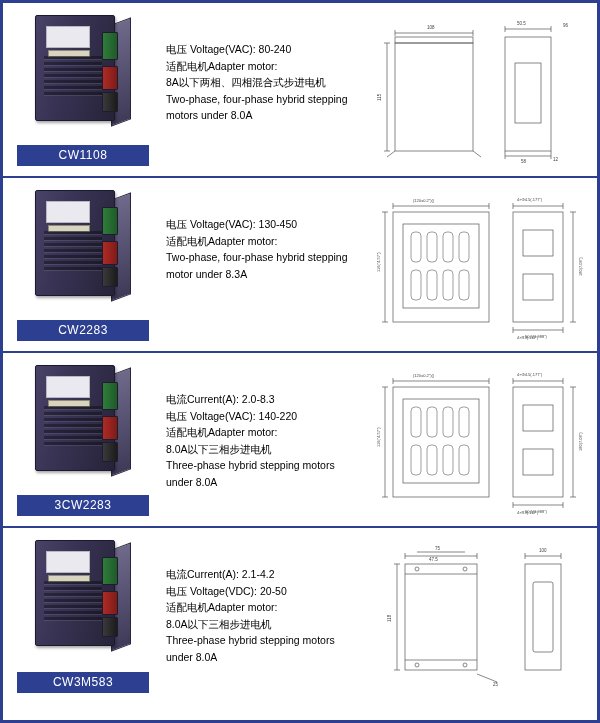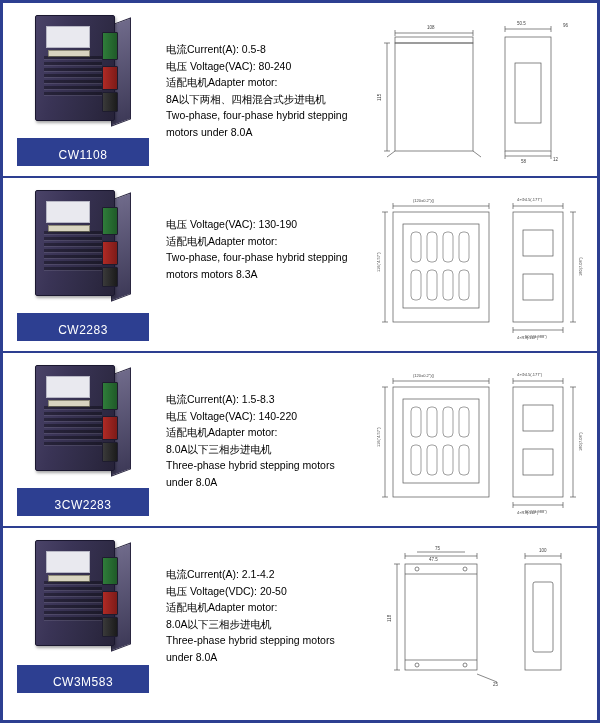--- a/index.html
+++ b/index.html
@@ -116,21 +116,21 @@
     width: 40px; height: 5px;
     background: #d8d4c0;
     border: 1px solid #8d8a78;
   }
 
   .model-tag {
     position: absolute;
     left: 14px;
     bottom: 10px;
     min-width: 104px;
-    padding: 10px 14px 4px 14px;
+    padding: 3px 14px 4px 14px;
     background: #2d3f91;
     color: #ffffff;
     font-size: 12px;
     letter-spacing: 0.5px;
     text-align: center;
     font-family: "Liberation Sans", sans-serif;
   }
 
   .spec-col {
     position: absolute;
@@ -176,21 +176,20 @@
           <div class="drv-term green"></div>
           <div class="drv-term red"></div>
           <div class="drv-term black"></div>
         </div>
       </div>
     </div>
 
     <div class="model-tag">CW1108</div>
 
     <div class="spec-col">
-      <div>电流Current(A): 0.5-8</div>
       <div>电压 Voltage(VAC): 80-240</div>
       <div>适配电机Adapter motor:</div>
       <div>8A以下两相、四相混合式步进电机</div>
       <div>Two-phase, four-phase hybrid stepping</div>
       <div>motors under 8.0A</div>
     </div>
 
     <div class="draw-col">
       <svg width="210" height="150" viewBox="0 0 210 150">
         <g stroke="#555" fill="none" stroke-width="0.7">
@@ -244,24 +243,24 @@
           <div class="drv-term green"></div>
           <div class="drv-term red"></div>
           <div class="drv-term black"></div>
         </div>
       </div>
     </div>
 
     <div class="model-tag">CW2283</div>
 
     <div class="spec-col">
-      <div>电压 Voltage(VAC): 130-190</div>
+      <div>电压 Voltage(VAC): 130-450</div>
       <div>适配电机Adapter motor:</div>
       <div>Two-phase, four-phase hybrid stepping</div>
-      <div>motors motors 8.3A</div>
+      <div>motor under 8.3A</div>
     </div>
 
     <div class="draw-col">
       <svg width="210" height="150" viewBox="0 0 210 150">
         <g stroke="#555" fill="none" stroke-width="0.7">
           <rect x="16" y="22" width="96" height="110"></rect>
           <rect x="26" y="34" width="76" height="84"></rect>
           <g stroke="#777">
             <rect x="34" y="42" width="10" height="30" rx="4"></rect>
             <rect x="50" y="42" width="10" height="30" rx="4"></rect>
@@ -322,21 +321,21 @@
           <div class="drv-term green"></div>
           <div class="drv-term red"></div>
           <div class="drv-term black"></div>
         </div>
       </div>
     </div>
 
     <div class="model-tag">3CW2283</div>
 
     <div class="spec-col">
-      <div>电流Current(A): 1.5-8.3</div>
+      <div>电流Current(A): 2.0-8.3</div>
       <div>电压 Voltage(VAC): 140-220</div>
       <div>适配电机Adapter motor:</div>
       <div>8.0A以下三相步进电机</div>
       <div>Three-phase hybrid stepping motors</div>
       <div>under 8.0A</div>
     </div>
 
     <div class="draw-col">
       <svg width="210" height="150" viewBox="0 0 210 150">
         <g stroke="#555" fill="none" stroke-width="0.7">

